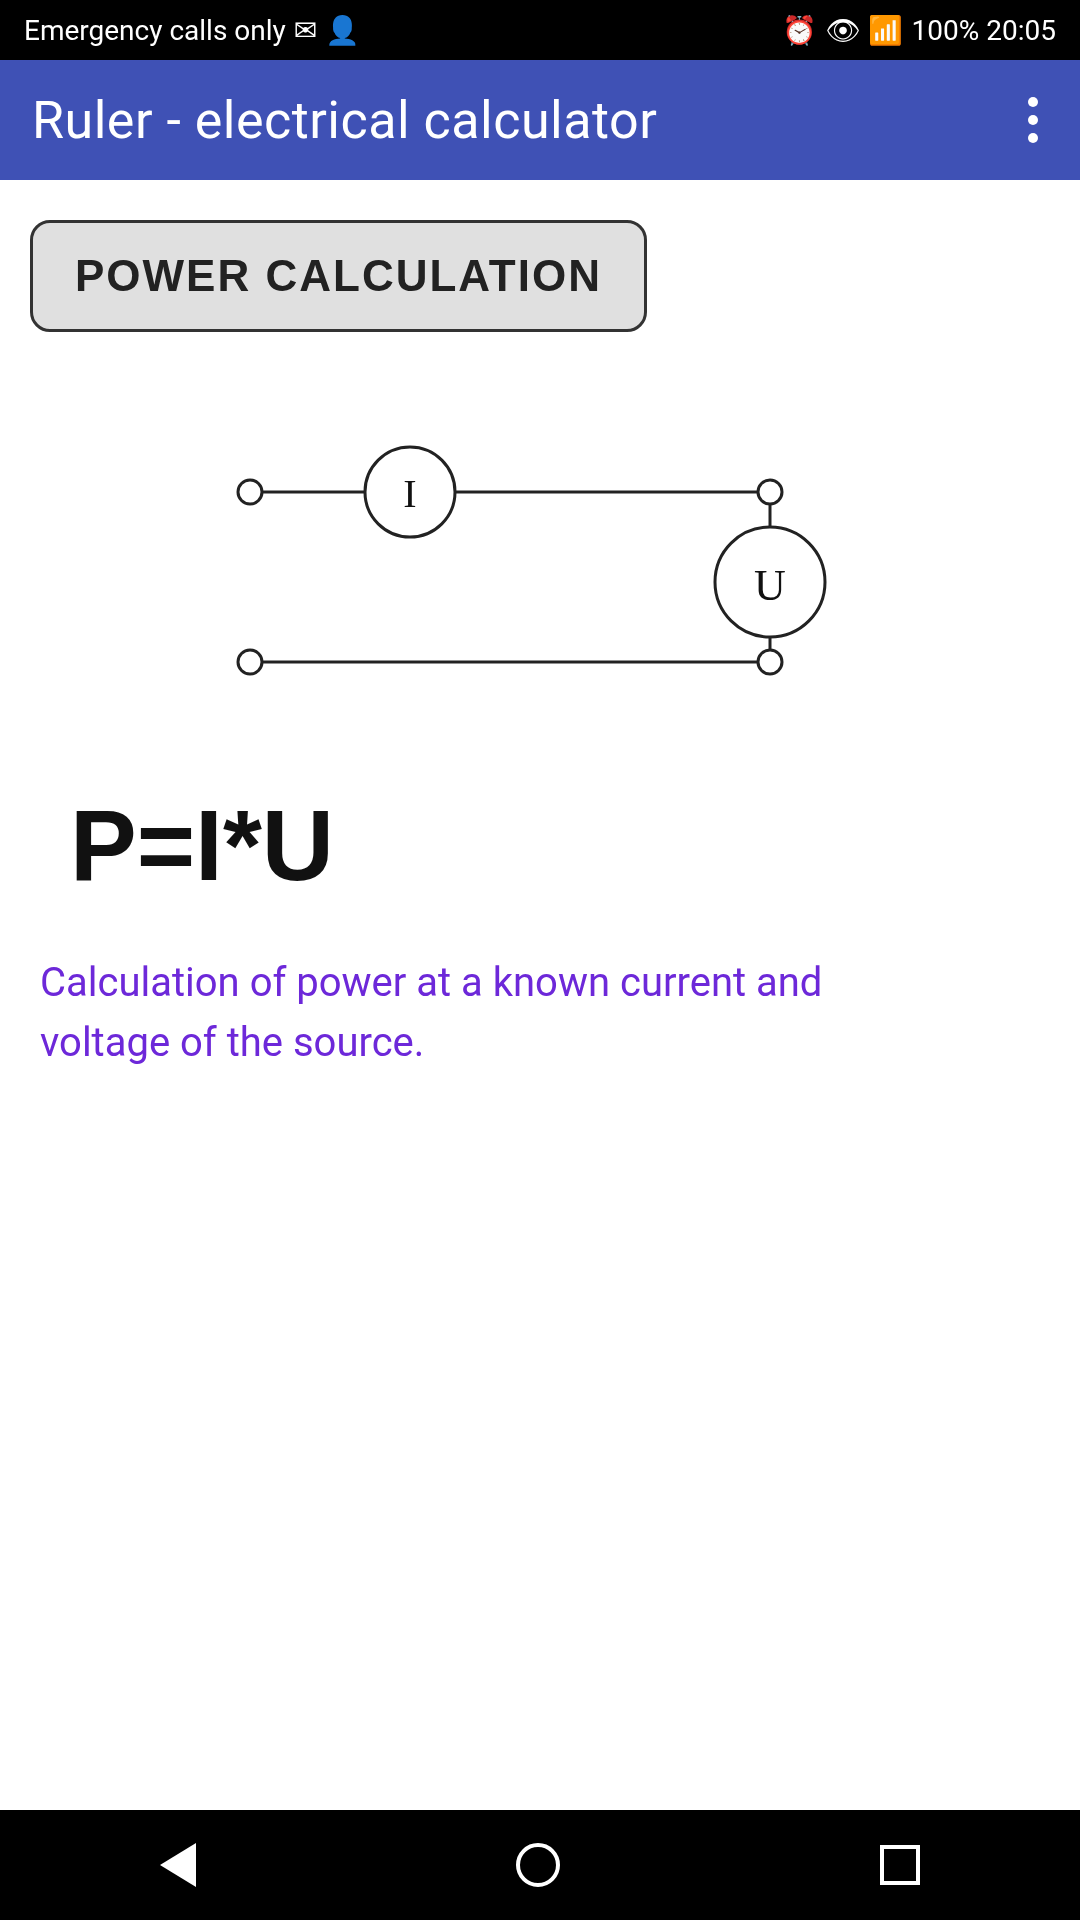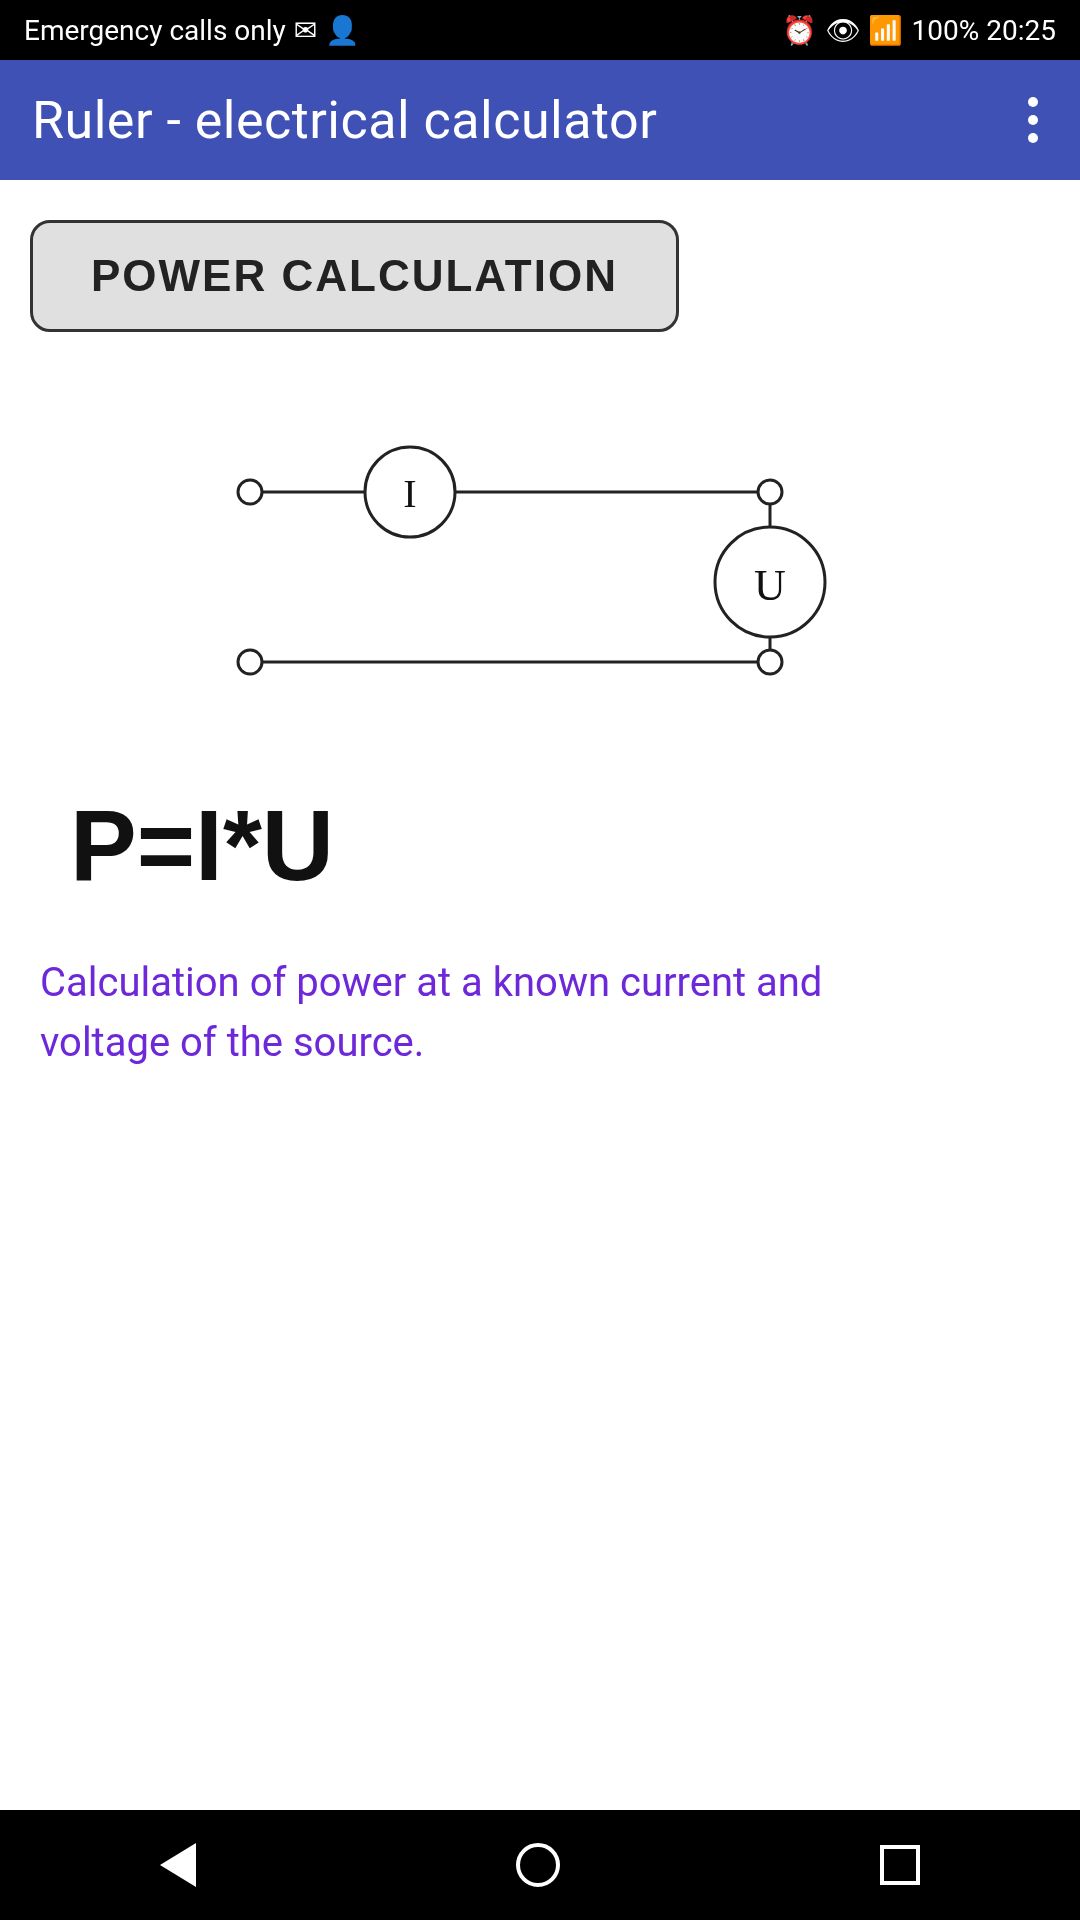--- a/index.html
+++ b/index.html
@@ -81,21 +81,21 @@
       display: flex;
       flex-direction: column;
       align-items: flex-start;
     }
 
     
     .power-calc-btn {
       border: 3px solid #333333;
       border-radius: 20px;
       background: #e0e0e0;
-      padding: 28px 58px;
+      padding: 28px 42px;
       font-size: 44px;
       font-weight: 700;
       letter-spacing: 2px;
       color: #222222;
       cursor: pointer;
       margin-bottom: 60px;
       align-self: flex-start;
     }
 
     
@@ -187,21 +187,21 @@
 <div class="status-bar">
   <div class="status-left">
     <span>Emergency calls only</span>
     <span>✉</span>
     <span>👤</span>
   </div>
   <div class="status-right">
     <span>⏰</span>
     <span>👁</span>
     <span>📶</span>
-    <span>100% 20:25</span>
+    <span>100% 20:05</span>
   </div>
 </div>
 
 <div class="app-bar">
   <span class="app-bar-title">Ruler - electrical calculator</span>
   <div class="app-bar-menu">
     <div class="menu-dot"></div>
     <div class="menu-dot"></div>
     <div class="menu-dot"></div>
   </div>

